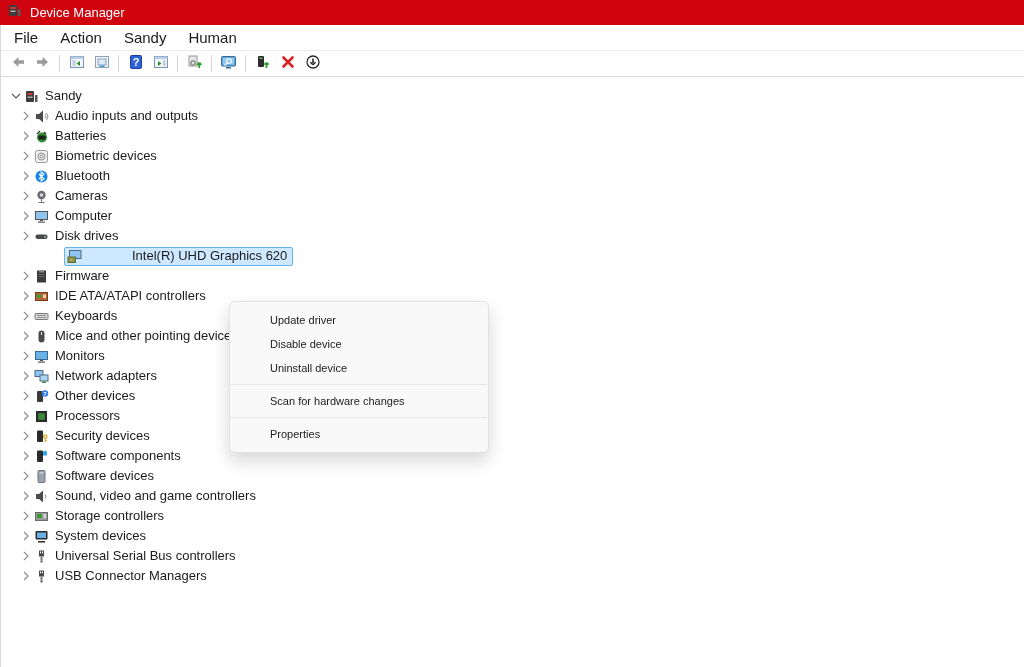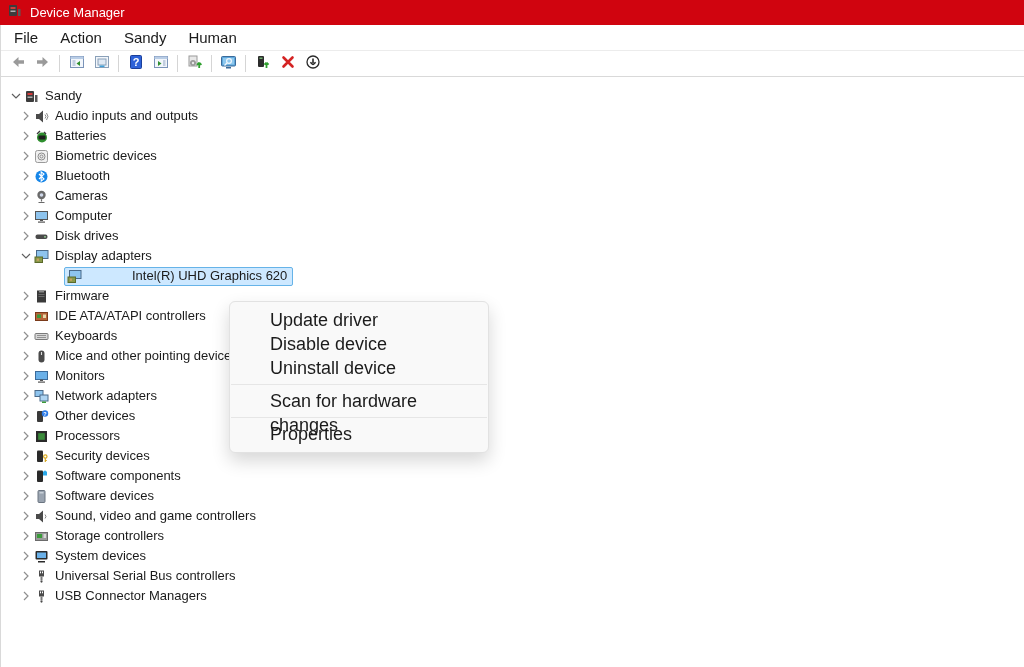--- a/index.html
+++ b/index.html
@@ -23,21 +23,21 @@
   .ic svg, .chev svg { display:block; }
   .lbl { line-height:20px; }
   .lvl0 { padding-left:6px; }
   .lvl1 { padding-left:16px; }
   .lvl2 { padding-left:63px; }
   .sel { display:flex; align-items:center; height:19px; background:#cde8ff;
     border:1px solid #66b3e8; border-radius:2px; padding:0 5px 0 2px;gap:44px; }
   .ctx { position:absolute; left:228px; top:276px; width:260px; background:#f9f9f9;
     border:1px solid #e2e2e2; border-radius:6px; padding:6px 0;
     box-shadow:0 8px 18px rgba(0,0,0,0.16); z-index:10; }
-  .ci { height:24px; line-height:24px; padding-left:40px; font-size:18px; cursor:default; }
+  .ci { height:24px; line-height:24px; padding-left:40px; font-size:11px; cursor:default; }
   .csep { height:1px; background:#e6e6e6; margin:4px 1px; }
 </style>
 </head>
 <body>
 
 <div class="titlebar">
   <span>
     <svg width="15" height="15" viewBox="0 0 15 15">
         <rect x="2" y="2" width="8" height="11" rx="1" fill="#3c3c3c"></rect>
         <rect x="3.5" y="4" width="5" height="2" fill="#d33b3b"></rect>
@@ -260,35 +260,20 @@
         </span>
       <span class="ic">
           <svg width="15" height="15" viewBox="0 0 15 15">
             <rect x="1.5" y="5.5" width="12" height="4.5" rx="2" fill="#4a4a4a"></rect>
             <circle cx="11" cy="7.8" r="0.9" fill="#9fe39f"></circle>
           </svg>
         </span>
       <span class="lbl">Disk drives</span>
     </div>
 
-    <div class="row lvl1">
-      <span class="chev">
-          <svg width="12" height="12" viewBox="0 0 12 12">
-            <path d="M2 4l4 4 4-4" stroke="#5f5f5f" stroke-width="1.2" fill="none"></path>
-          </svg>
-        </span>
-      <span class="ic">
-          <svg width="15" height="15" viewBox="0 0 15 15">
-            <rect x="2.5" y="1.5" width="11.5" height="8" fill="#8ec4ee" stroke="#4a6a8a"></rect>
-            <rect x="1" y="8" width="7.5" height="5.5" fill="#8a9a4a" stroke="#5a6a2a"></rect>
-            <rect x="2.8" y="9.6" width="2.2" height="2.2" fill="#c8a060"></rect>
-          </svg>
-        </span>
-      <span class="lbl">Display adapters</span>
-    </div>
 
     <div class="row lvl2">
       <span class="sel">
         <span class="ic">
             <svg width="15" height="15" viewBox="0 0 15 15">
               <rect x="2.5" y="1.5" width="11.5" height="8" fill="#8ec4ee" stroke="#4a6a8a"></rect>
               <rect x="1" y="8" width="7.5" height="5.5" fill="#8a9a4a" stroke="#5a6a2a"></rect>
               <rect x="2.8" y="9.6" width="2.2" height="2.2" fill="#c8a060"></rect>
             </svg>
           </span>

